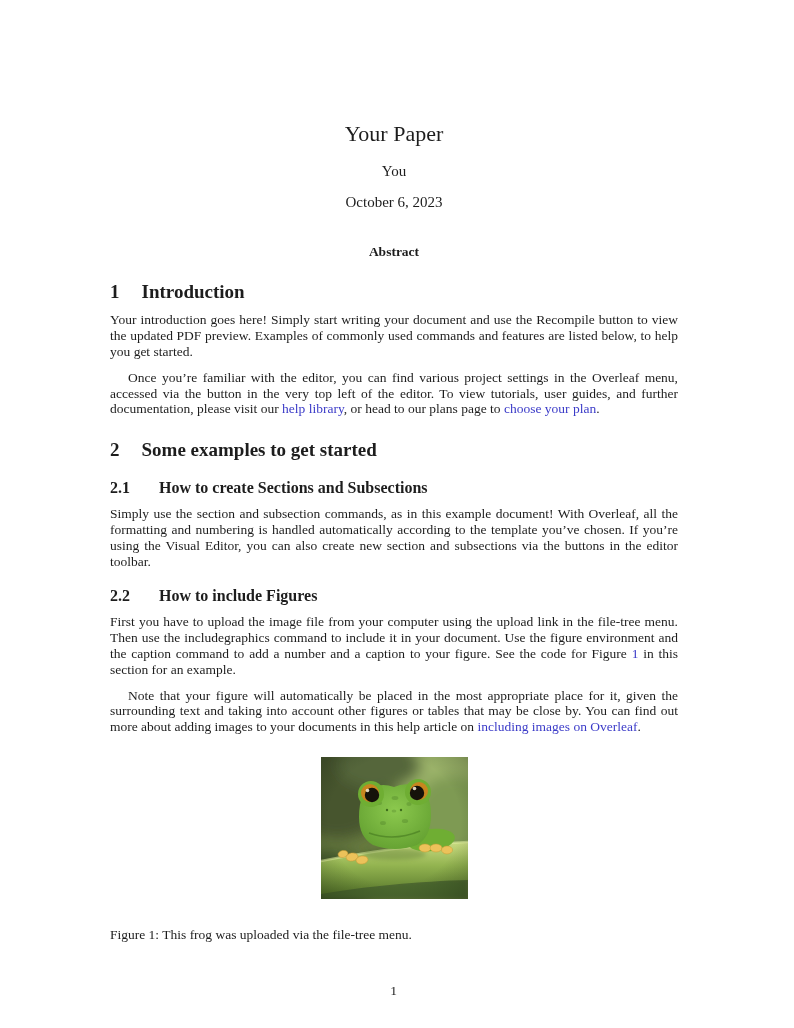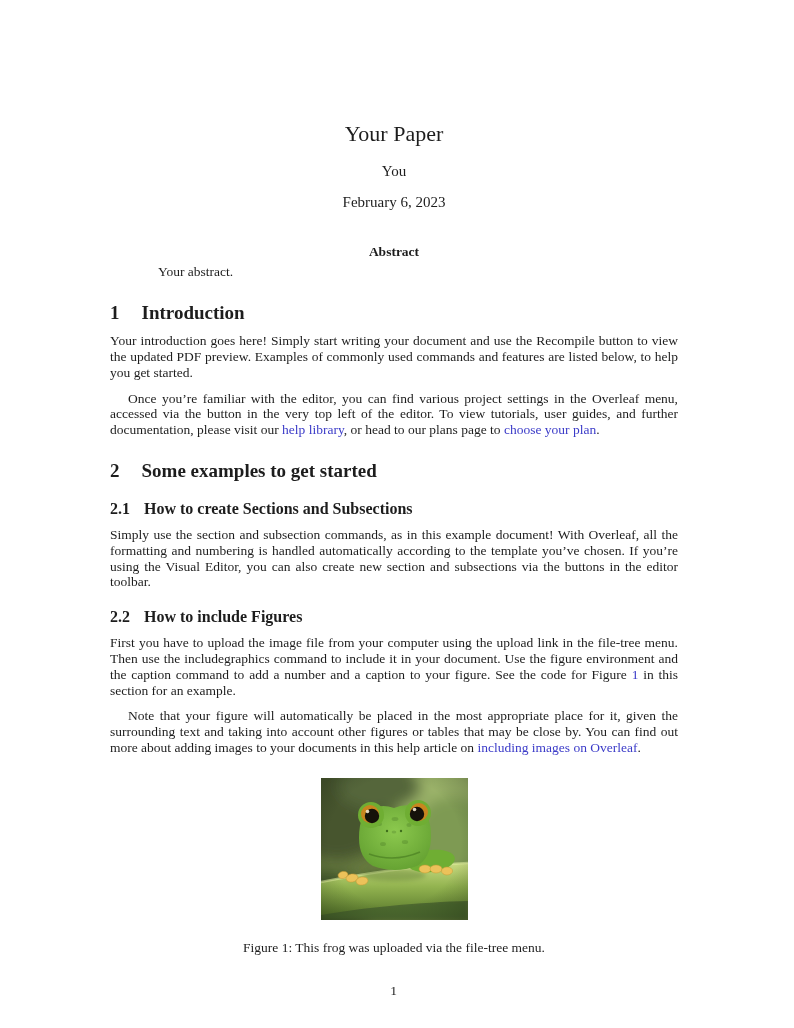--- a/index.html
+++ b/index.html
@@ -12,41 +12,40 @@
     font-size:13.5px; line-height:15.8px; color:var(--ink);
   }
   .title { margin-top:121px; text-align:center; font-size:22px; line-height:25px; font-weight:400; }
   .author { margin-top:18px; text-align:center; font-size:15px; }
   .date { margin-top:15px; text-align:center; font-size:15px; }
   .abs-head { margin-top:33px; text-align:center; font-weight:bold; }
   .abs-body { margin:5px 48px 0 48px; }
   .h-sec { margin-top:22px; font-size:19px; line-height:22px; font-weight:bold; display:flex; }
   .h-sec .num { margin-right:22px; }
   .h-sub { margin-top:17px; font-size:16px; line-height:19px; font-weight:bold; display:flex; }
-  .h-sub .num { margin-right:14px; }
+  .h-sub .num { margin-right:29px; }
   p { text-align:justify; }
   p.first { margin-top:9px; }
   p.indent { margin-top:10px; text-indent:18px; }
   a.doclink { color:var(--link-blue); text-decoration:none; cursor:pointer; }
   .figure { margin-top:22px; text-align:center; }
   .figure svg { display:inline-block; }
-  .fig-caption { margin-top:16px; text-align:center; }
+  .fig-caption { margin-top:24px; text-align:left; }
   .pageno { position:absolute; bottom:29px; left:0; width:100%; text-align:center; }
 </style>
 </head>
 <body>
 
 <div class="page">
 
   <div class="title">Your Paper</div>
   <div class="author">You</div>
-  <div class="date">February 6, 2023</div>
+  <div class="date">October 6, 2023</div>
 
   <div class="abs-head">Abstract</div>
-  <div class="abs-body">Your abstract.</div>
 
   <div class="h-sec">
     <span class="num">1</span>
     <span>Introduction</span>
   </div>
   <p class="first">Your introduction goes here! Simply start writing your document and use the Recompile button to view the updated PDF preview. Examples of commonly used commands and features are listed below, to help you get started.</p>
   <p class="indent"><span>Once you’re familiar with the editor, you can find various project settings in the Overleaf menu, accessed via the button in the very top left of the editor. To view tutorials, user guides, and further documentation, please visit our </span><a class="doclink">help library</a><span>, or head to our plans page to </span><a class="doclink">choose your plan</a><span>.</span></p>
 
   <div class="h-sec">
     <span class="num">2</span>

